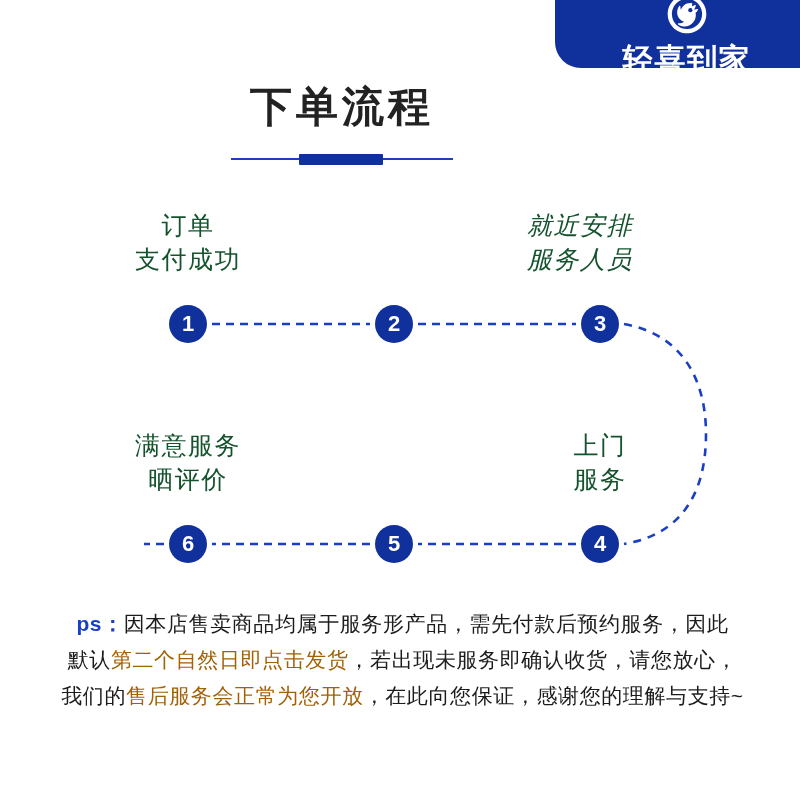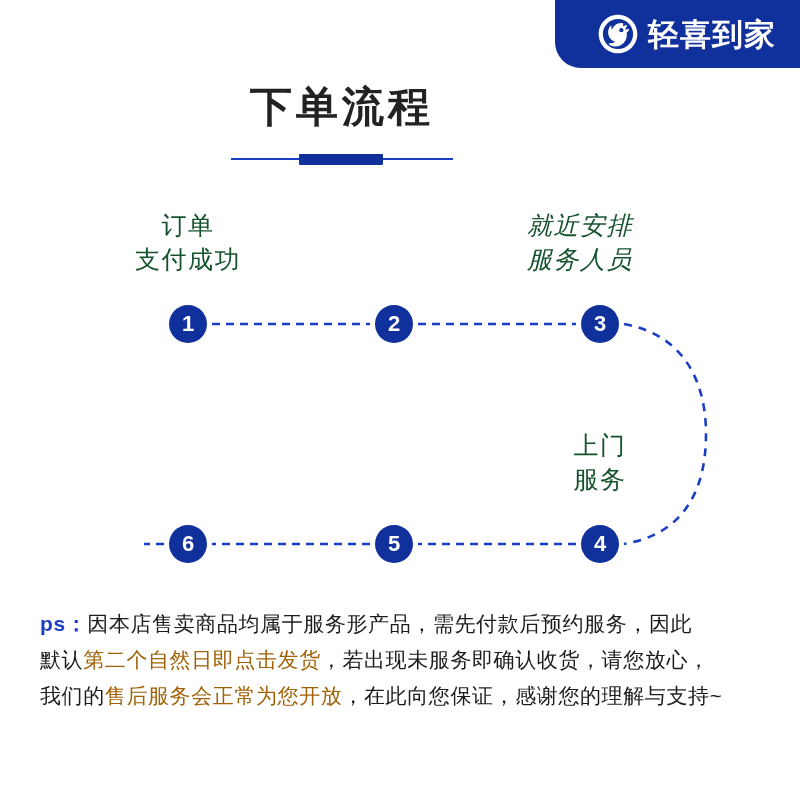--- a/index.html
+++ b/index.html
@@ -31,20 +31,21 @@
     width: 245px;
     height: 68px;
     background: #10309c;
     border-bottom-left-radius: 26px;
     display: flex;
     align-items: center;
     justify-content: center;
     gap: 9px;
     box-sizing: border-box;
     padding-left: 18px;
+    flex-direction: column;
   }
   .brand-mark {
     width: 42px;
     height: 42px;
     flex: 0 0 42px;
     display: block;
   }
   .brand-name {
     color: #ffffff;
     font-size: 31px;
@@ -141,21 +142,21 @@
     line-height: 1;
     z-index: 2;
   }
 
   
   .footnote {
     position: absolute;
     left: 40px;
     top: 606px;
     width: 725px;
-    text-align: left;
+    text-align: center;
   }
   .footnote p {
     margin: 0;
     font-size: 21px;
     line-height: 36px;
     color: #1c1c1c;
     letter-spacing: 0.6px;
     white-space: nowrap;
   }
   .hl {
@@ -228,20 +229,24 @@
 服务</div>
     </div>
     <div class="step-circle" style="left:600px; top:335px;">
       <span>4</span>
     </div>
 
     <div class="step-circle" style="left:394px; top:335px;">
       <span>5</span>
     </div>
 
+    <div class="step" style="left:188px; top:238px;">
+      <div class="step-label">满意服务
+晒评价</div>
+    </div>
     <div class="step-circle" style="left:188px; top:335px;">
       <span>6</span>
     </div>
 
   </div>
 
   <div class="footnote">
     <p>
       <span class="ps-tag">ps：</span><span>因本店售卖商品均属于服务形产品，需先付款后预约服务，因此</span>
     </p>

